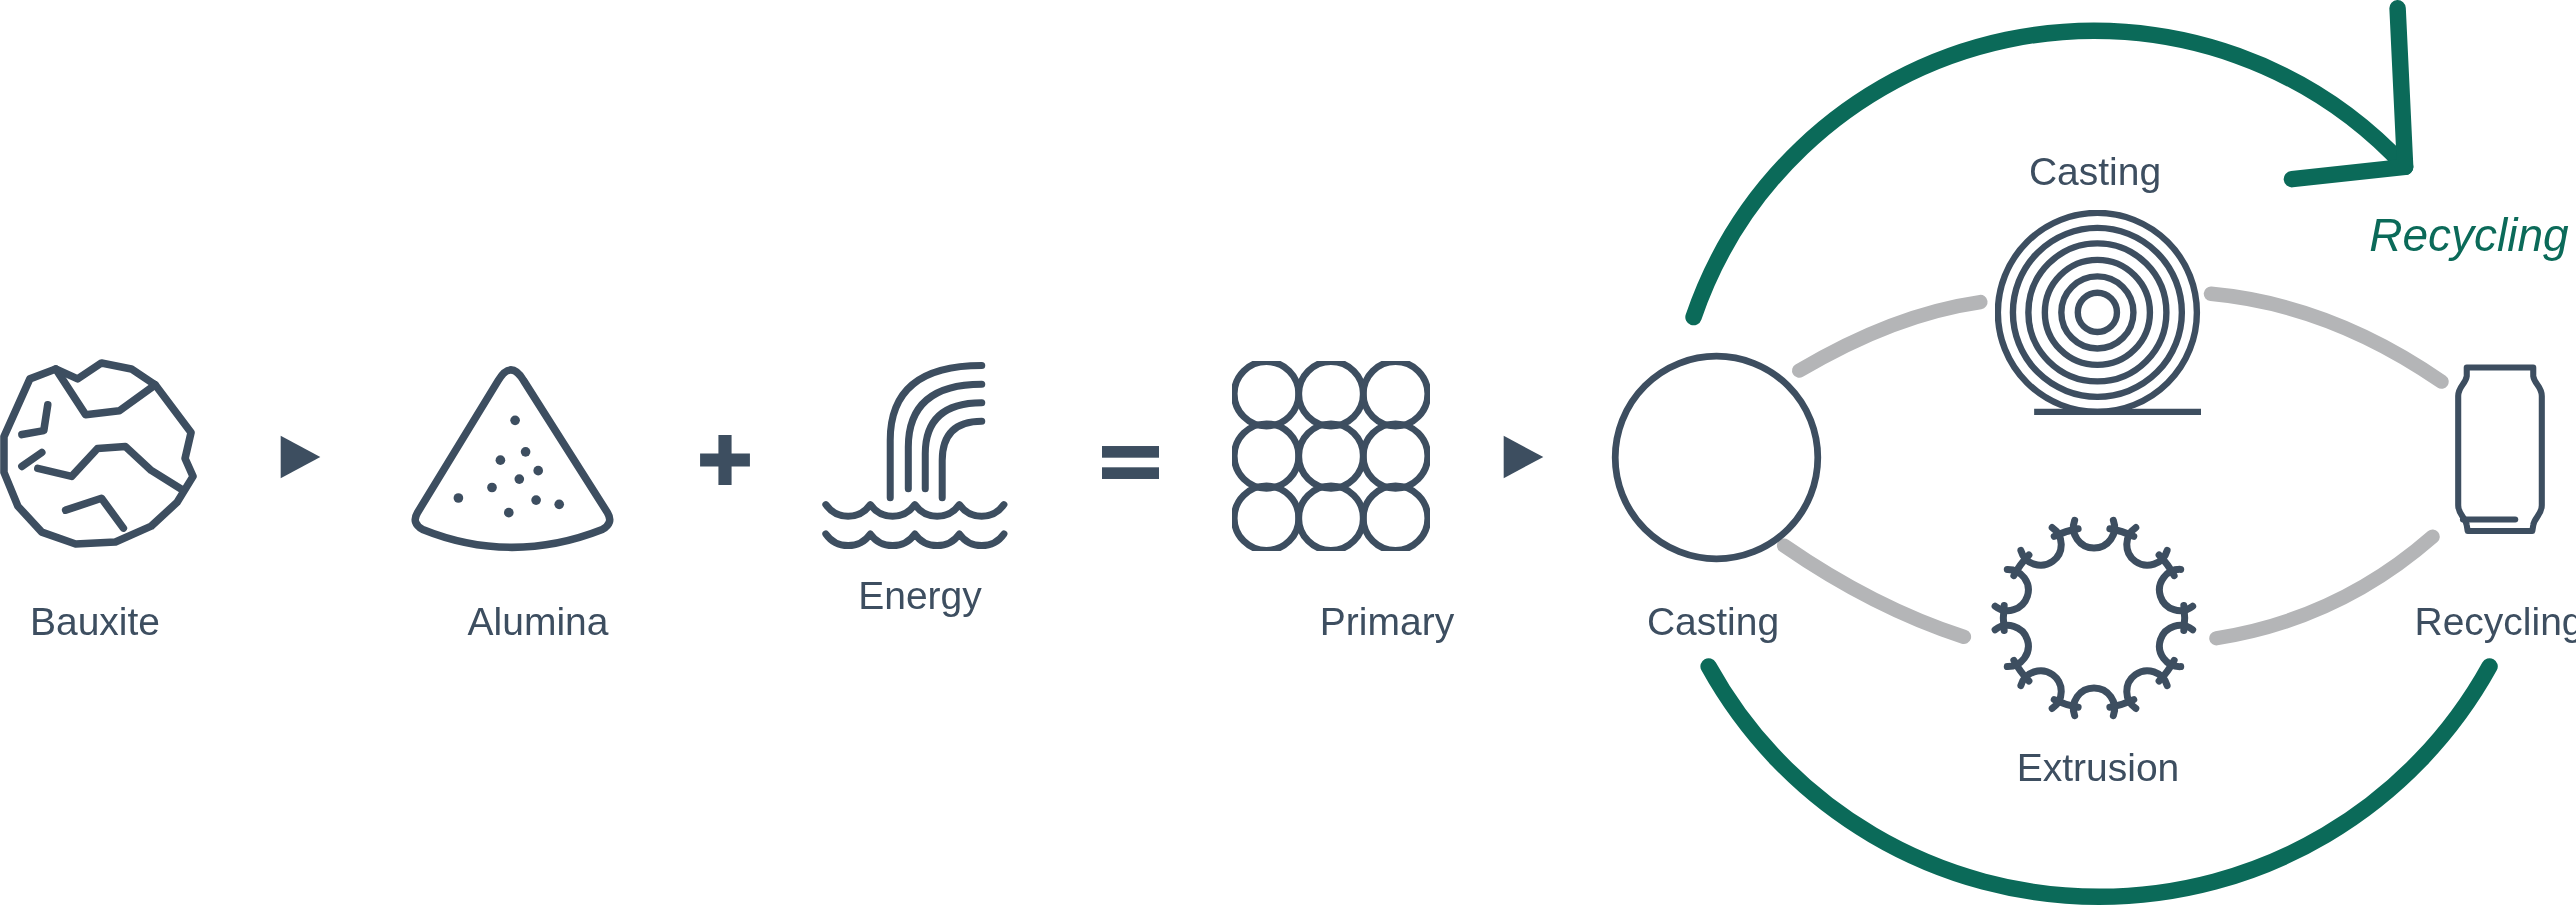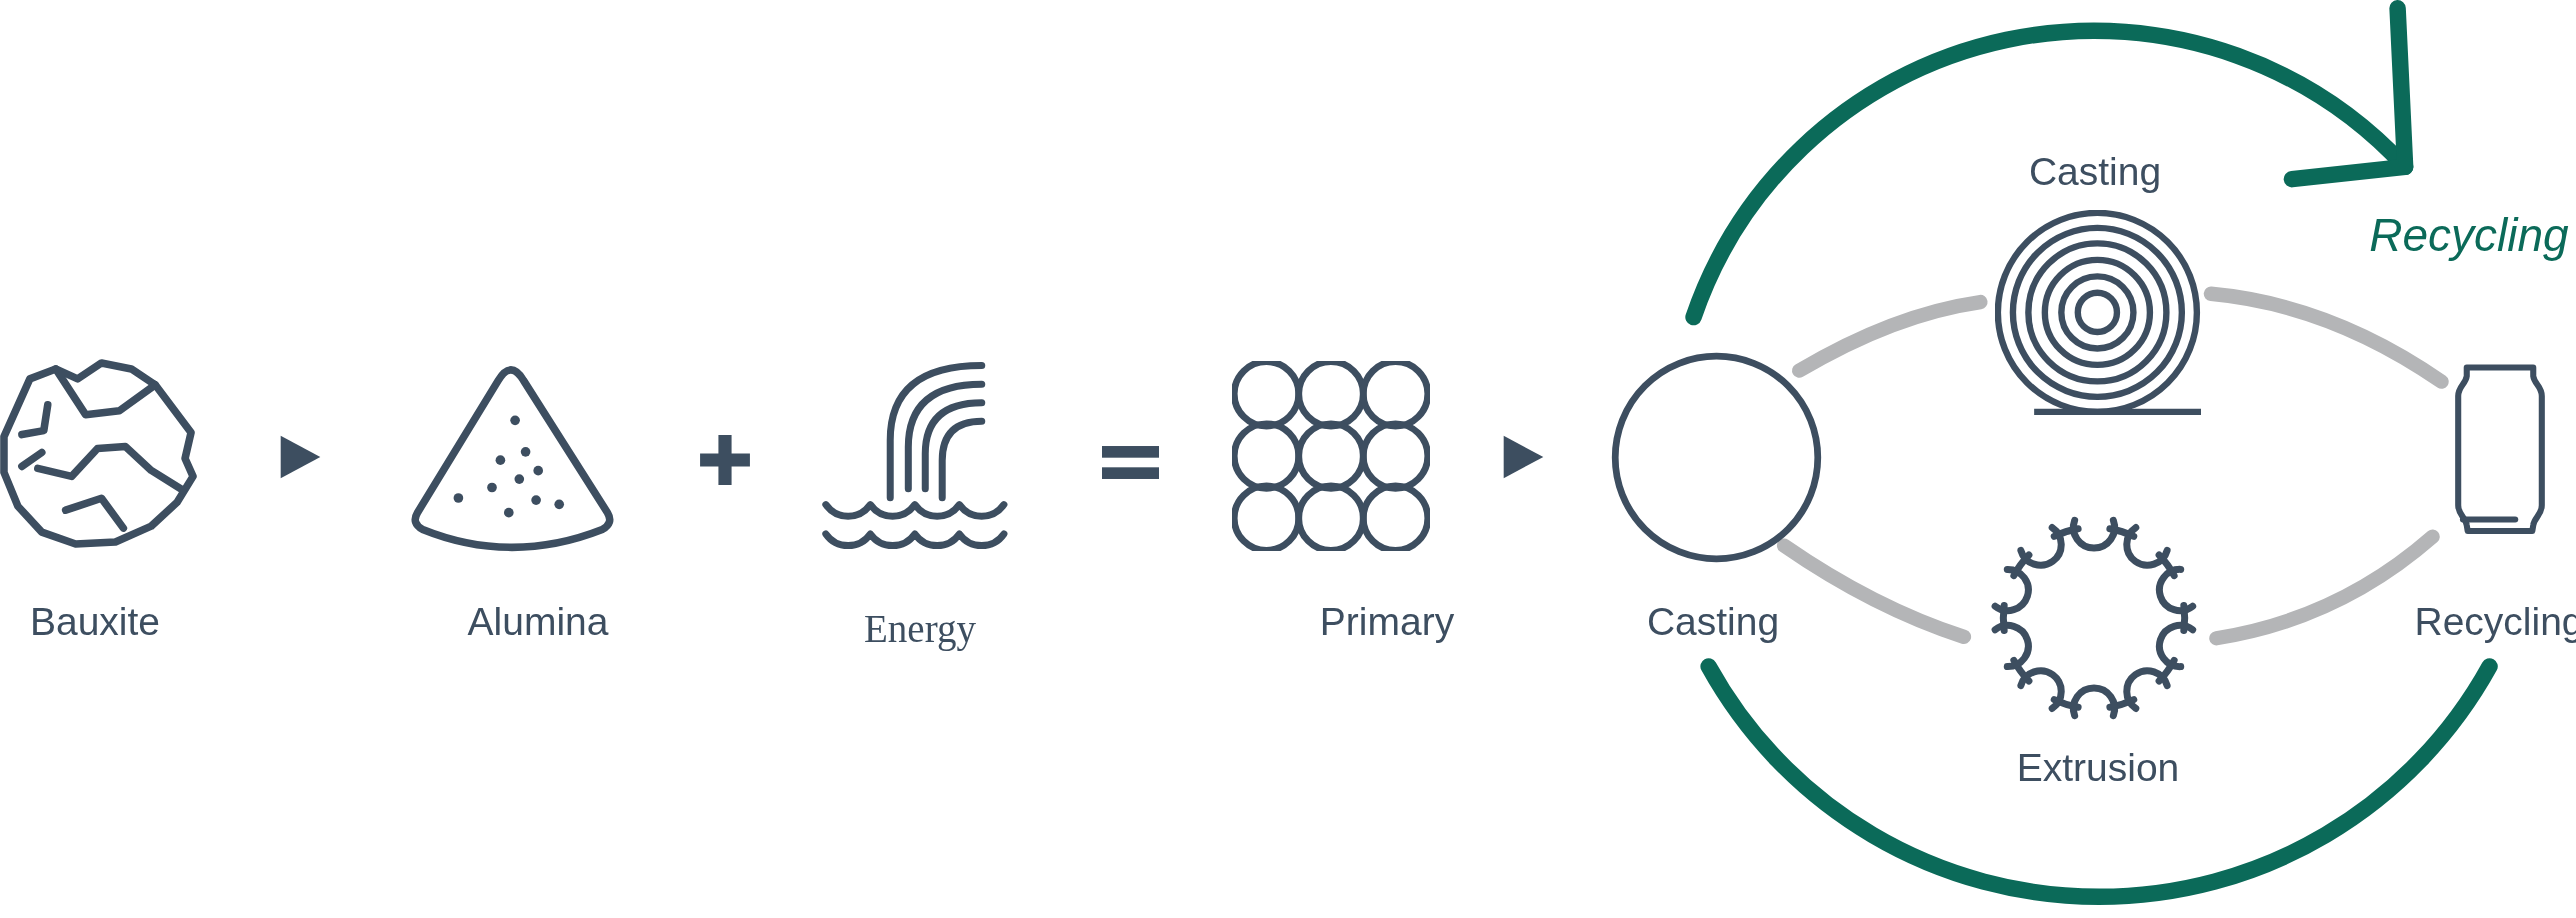--- a/index.html
+++ b/index.html
@@ -151,21 +151,21 @@
     </g>
   </svg>
 
   <svg class="icon" style="left:2443px;top:358px;" width="114" height="192" viewBox="0 0 60 100">
     <path class="s-ink rnd" stroke-width="3.2" d="M12.5,9 L12.5,4.5 L47.5,4.5 L47.5,9 C48,13 52,14.5 52,19.5 L52,77 C52,82 48,83.5 47.5,87.5 L47,90.5 L13,90.5 L12.5,87.5 C12,83.5 8,82 8,77 L8,19.5 C8,14.5 12,13 12.5,9 Z"></path>
     <path class="s-ink rnd" stroke-width="3.2" d="M10.5,84.5 L38,84.5"></path>
   </svg>
 
   <div class="label" style="left:95px;top:601px;text-align:center;">Bauxite</div>
   <div class="label" style="left:538px;top:601px;">Alumina</div>
-  <div class="label" style="left:920px;top:608px;font-family:Liberation Serif, serif;">Energy</div>
+  <div class="label" style="left:920px;top:575px;">Energy</div>
   <div class="label" style="left:1339px;top:601px;margin-left:48px;">Primary</div>
   <div class="label" style="left:1713px;top:601px;">Casting</div>
   <div class="label" style="left:2095px;top:151px;">Casting</div>
   <div class="label" style="left:2098px;top:747px;">Extrusion</div>
   <div class="label" style="left:2499px;top:601px;">Recycling</div>
   <div class="label green" style="left:2469px;top:210px;">Recycling</div>
 
 </div>
 
 

